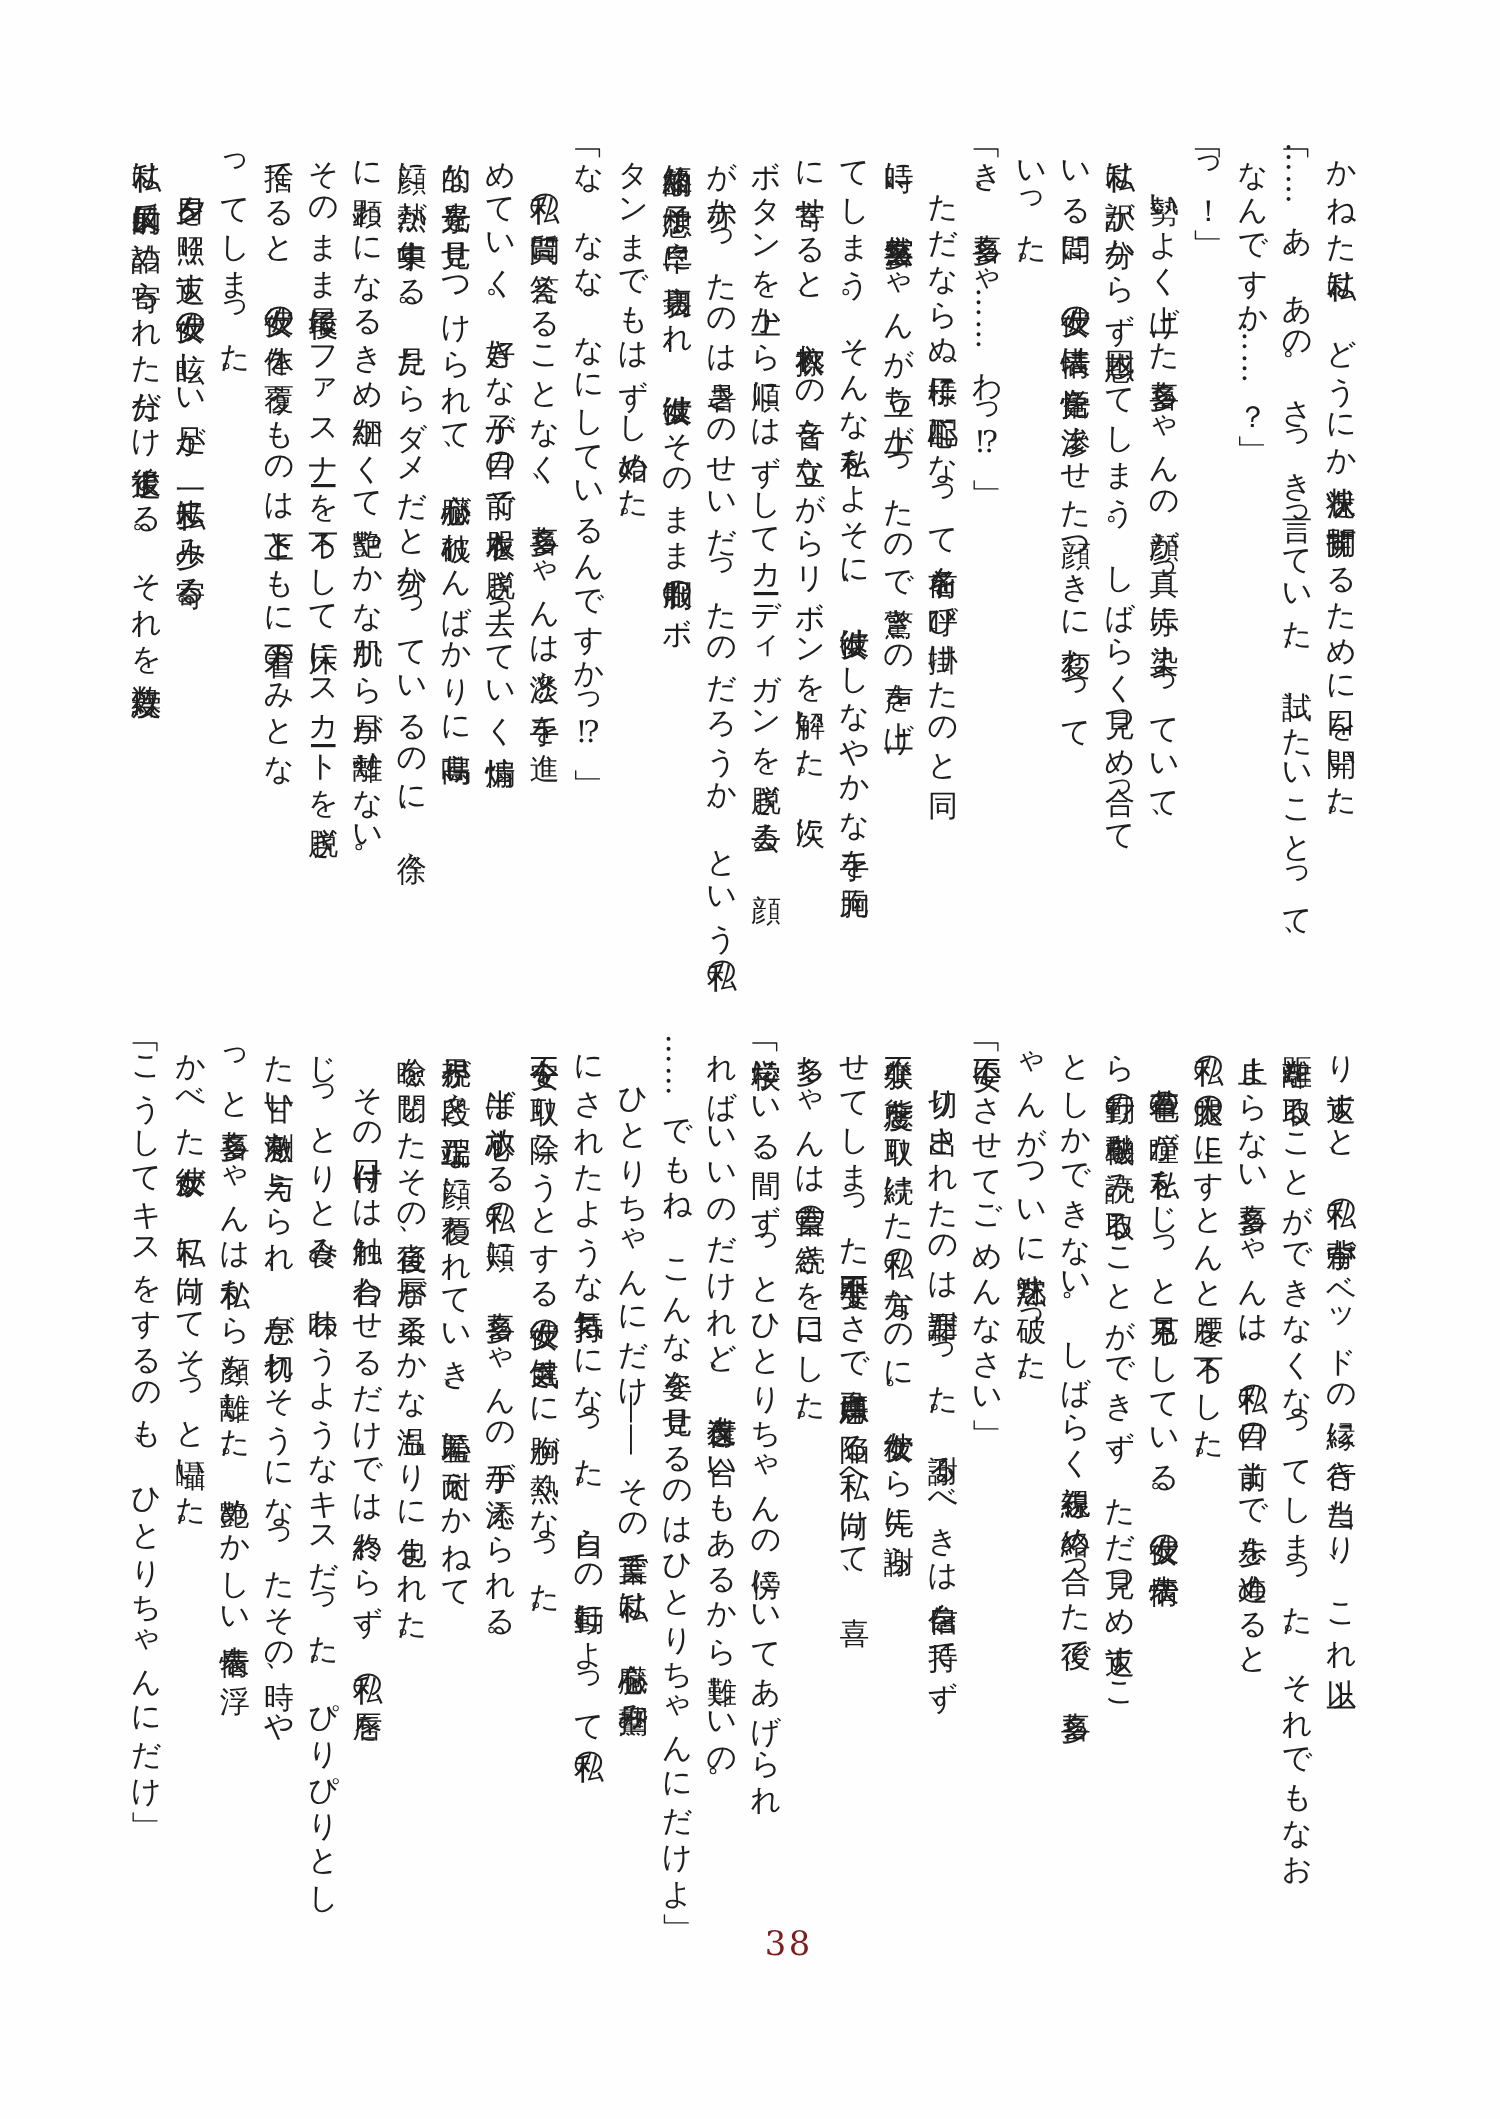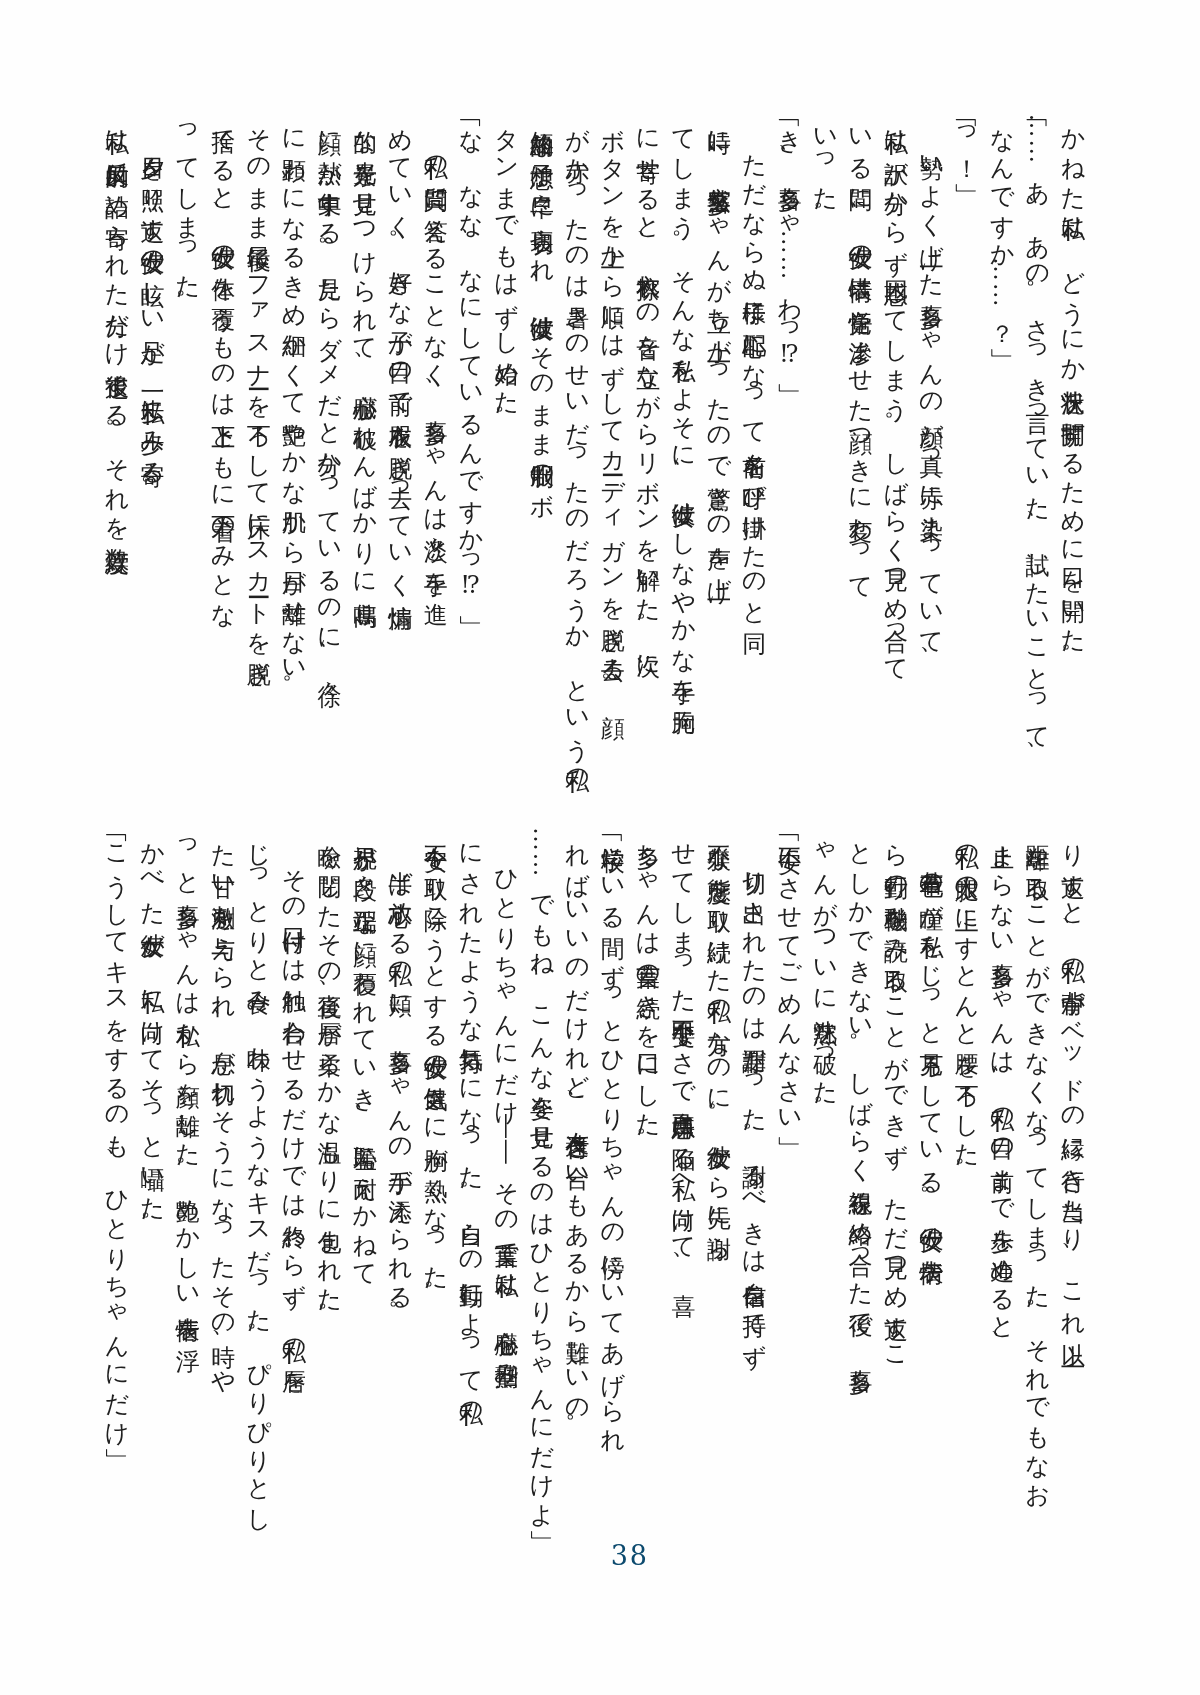--- a/index.html
+++ b/index.html
@@ -31,26 +31,26 @@
   #block-bottom { top: 827px; height: 695px; }
   .vblock p {
     margin: 0;
     padding: 0;
     height: 100%;
     white-space: pre-wrap;
   }
   .page-number {
     position: absolute;
     top: 1540px;
-    left: 569px;
+    left: 591px;
     width: 80px;
-    text-align: right;
+    text-align: center;
     font-size: 27px;
     letter-spacing: 2px;
-    color: #0c4a6e;
+    color: #7f1d1d;
   }
 </style>
 </head>
 <body>
 
 <div class="page">
   <div id="block-top" class="vblock">
       <p>かねた私は、どうにか状況を打開するために口を開いた。</p>
       <p>「……あ、あの。さっき言っていた、試したいことって、</p>
       <p>なんですか……？」</p>

